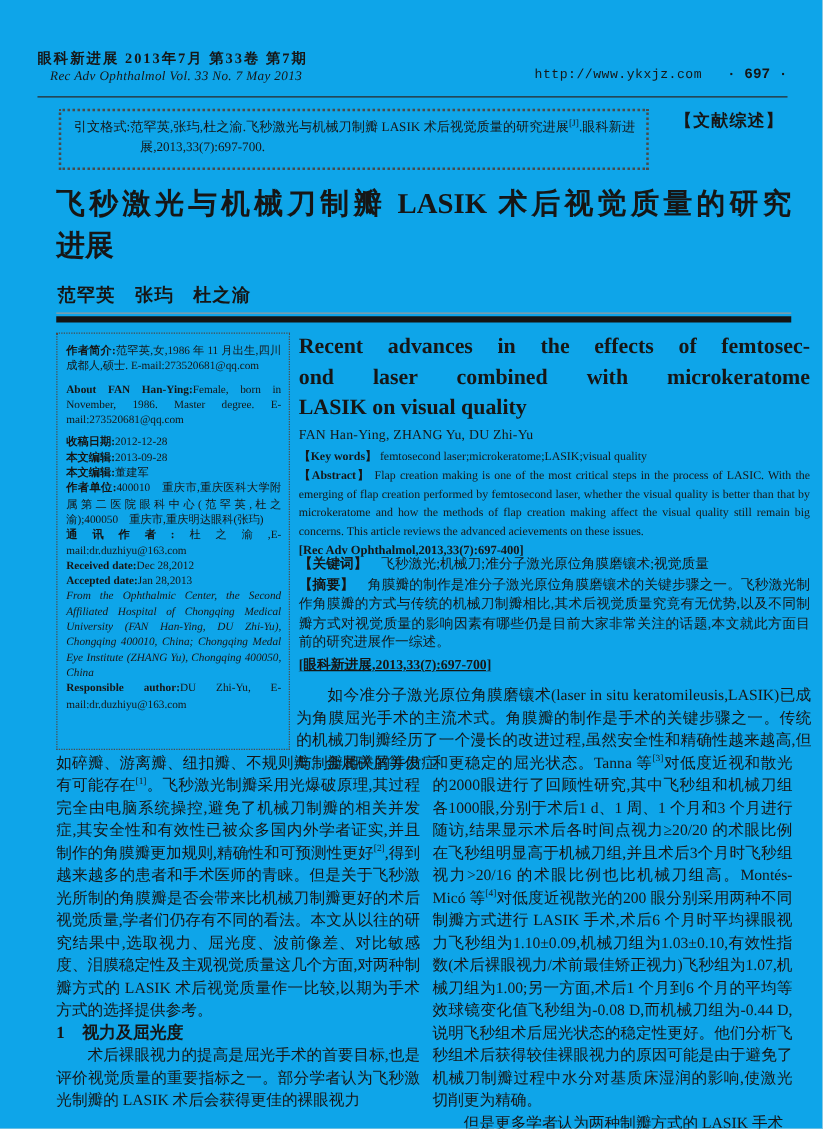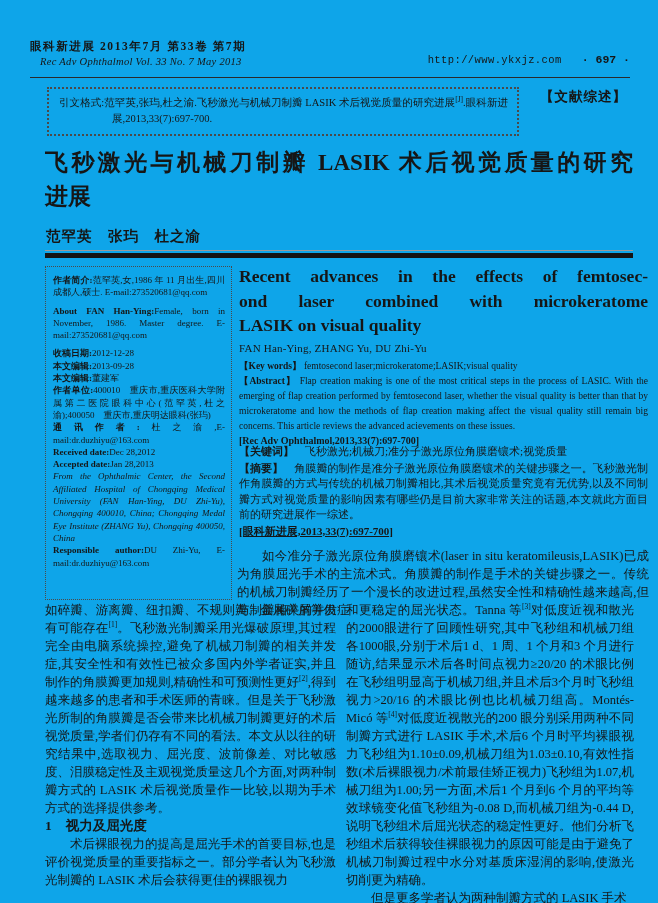--- a/index.html
+++ b/index.html
@@ -120,21 +120,21 @@
 
   <div class="enblock">
     <div class="en-title">
       <span class="jl">Recent advances in the effects of femtosec-</span>
       <span class="jl">ond laser combined with microkeratome</span>
       <span class="ll">LASIK on visual quality</span>
     </div>
     <div class="en-authors">FAN Han-Ying, ZHANG Yu, DU Zhi-Yu</div>
     <div class="kwline"><b>【Key words】</b> <span>femtosecond laser;microkeratome;LASIK;visual quality</span></div>
     <div class="absp"><b>【Abstract】</b> <span>Flap creation making is one of the most critical steps in the process of LASIC. With the emerging of flap creation performed by femtosecond laser, whether the visual quality is better than that by microkeratome and how the methods of flap creation making affect the visual quality still remain big concerns. This article reviews the advanced acievements on these issues.</span></div>
-    <div class="en-cite">[Rec Adv Ophthalmol,2013,33(7):697-700]</div>
+    <div class="en-cite">[Rec Adv Ophthalmol,2013,33(7):697-400]</div>
   </div>
 
   <div class="cnblock">
     <div class="cn-kw"><b>【关键词】</b>　<span>飞秒激光;机械刀;准分子激光原位角膜磨镶术;视觉质量</span></div>
     <div class="cn-abs"><b>【摘要】</b>　<span>角膜瓣的制作是准分子激光原位角膜磨镶术的关键步骤之一。飞秒激光制作角膜瓣的方式与传统的机械刀制瓣相比,其术后视觉质量究竟有无优势,以及不同制瓣方式对视觉质量的影响因素有哪些仍是目前大家非常关注的话题,本文就此方面目前的研究进展作一综述。</span></div>
     <div class="cn-cite">[眼科新进展,2013,33(7):697-700]</div>
   </div>
 
   <div class="intro">如今准分子激光原位角膜磨镶术(laser in situ keratomileusis,LASIK)已成为角膜屈光手术的主流术式。角膜瓣的制作是手术的关键步骤之一。传统的机械刀制瓣经历了一个漫长的改进过程,虽然安全性和精确性越来越高,但与制瓣相关的并发症</div>
 

